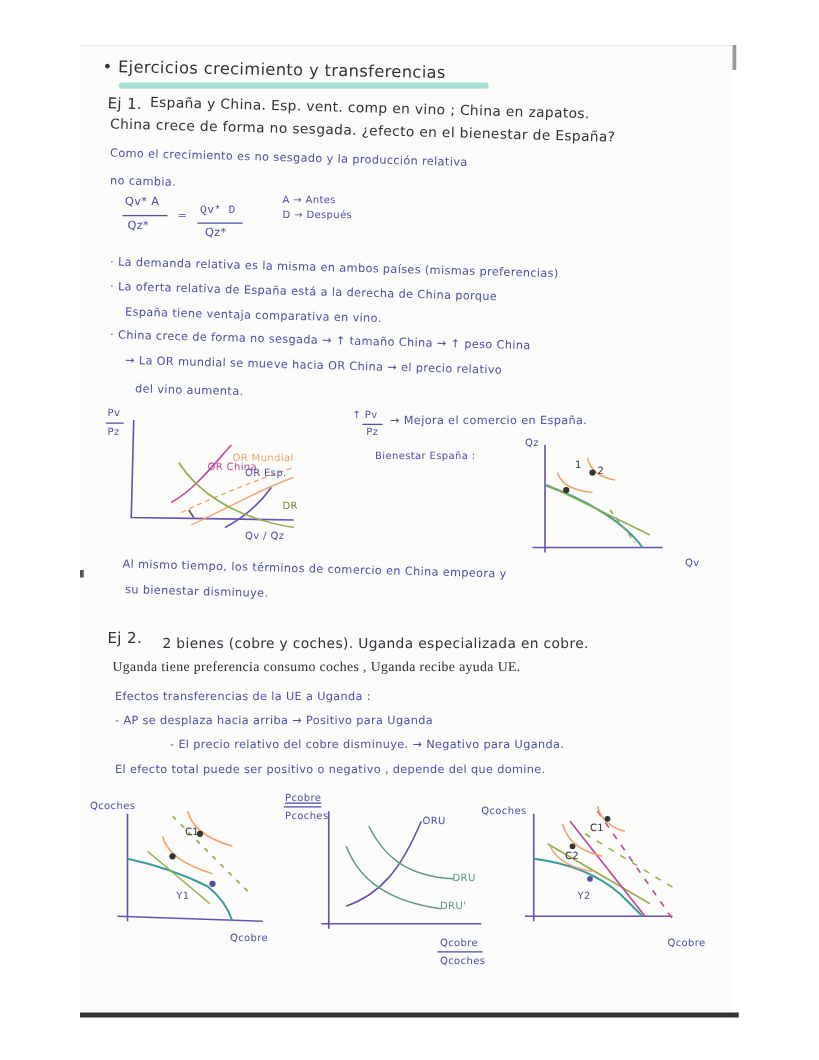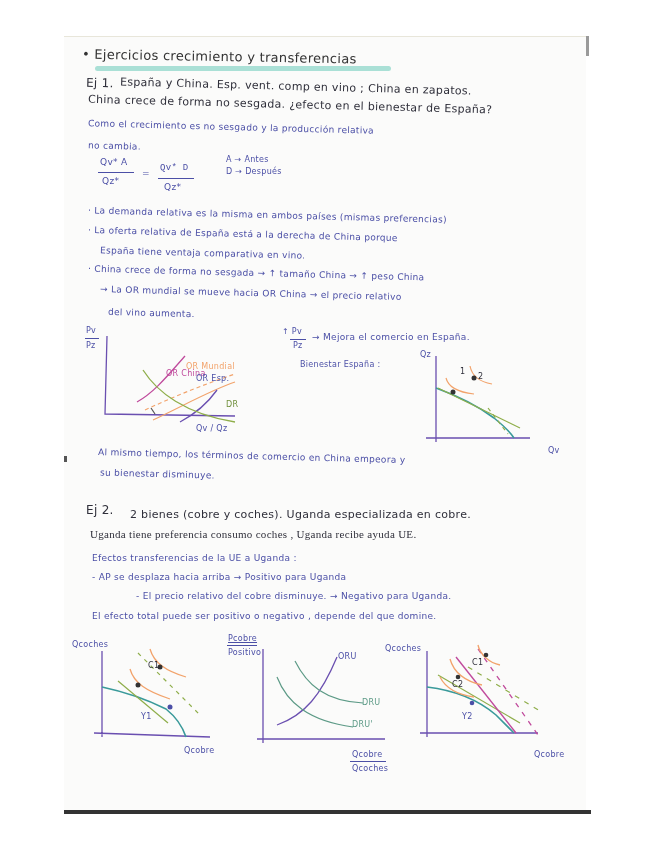--- a/index.html
+++ b/index.html
@@ -113,21 +113,21 @@
   <circle cx="48" cy="40" r="2.5" fill="#333"></circle>
   <circle cx="70" cy="22" r="2.5" fill="#333"></circle>
   <circle cx="80" cy="62" r="2.5" fill="#4b4fa6"></circle>
 </svg>
 <div class="t xs" style="left:148px;top:661px;">C1</div>
 <div class="t blue xs" style="left:141px;top:712px;">Y1</div>
 <div class="t blue xs" style="left:184px;top:746px;">Qcobre</div>
 
 <div class="t blue xs" style="left:228px;top:634px;text-decoration:underline;">Pcobre</div>
 <div style="position:absolute;left:227px;top:645px;width:30px;border-top:1px solid #4b4fa6;"></div>
-<div class="t blue xs" style="left:228px;top:648px;">Positivo</div>
+<div class="t blue xs" style="left:228px;top:648px;">Pcoches</div>
 <svg style="left:255px;top:645px;" width="140" height="105">
   <path d="M8 4 L8 98 M2 94 L130 94" stroke="#6a4fb0" stroke-width="1.3" fill="none"></path>
   <path d="M22 80 C50 70 66 50 82 12" stroke="#6a4fb0" stroke-width="1.3" fill="none"></path>
   <path d="M40 16 C52 40 70 56 108 58" stroke="#5c9a86" stroke-width="1.2" fill="none"></path>
   <path d="M22 32 C32 58 54 76 98 82" stroke="#5c9a86" stroke-width="1.2" fill="none"></path>
 </svg>
 <div class="t blue xs" style="left:338px;top:652px;">ORU</div>
 <div class="t xs" style="left:362px;top:698px;color:#5c9a86;">DRU</div>
 <div class="t xs" style="left:352px;top:720px;color:#5c9a86;">DRU'</div>
 <div class="t blue xs" style="left:352px;top:750px;">Qcobre</div>

